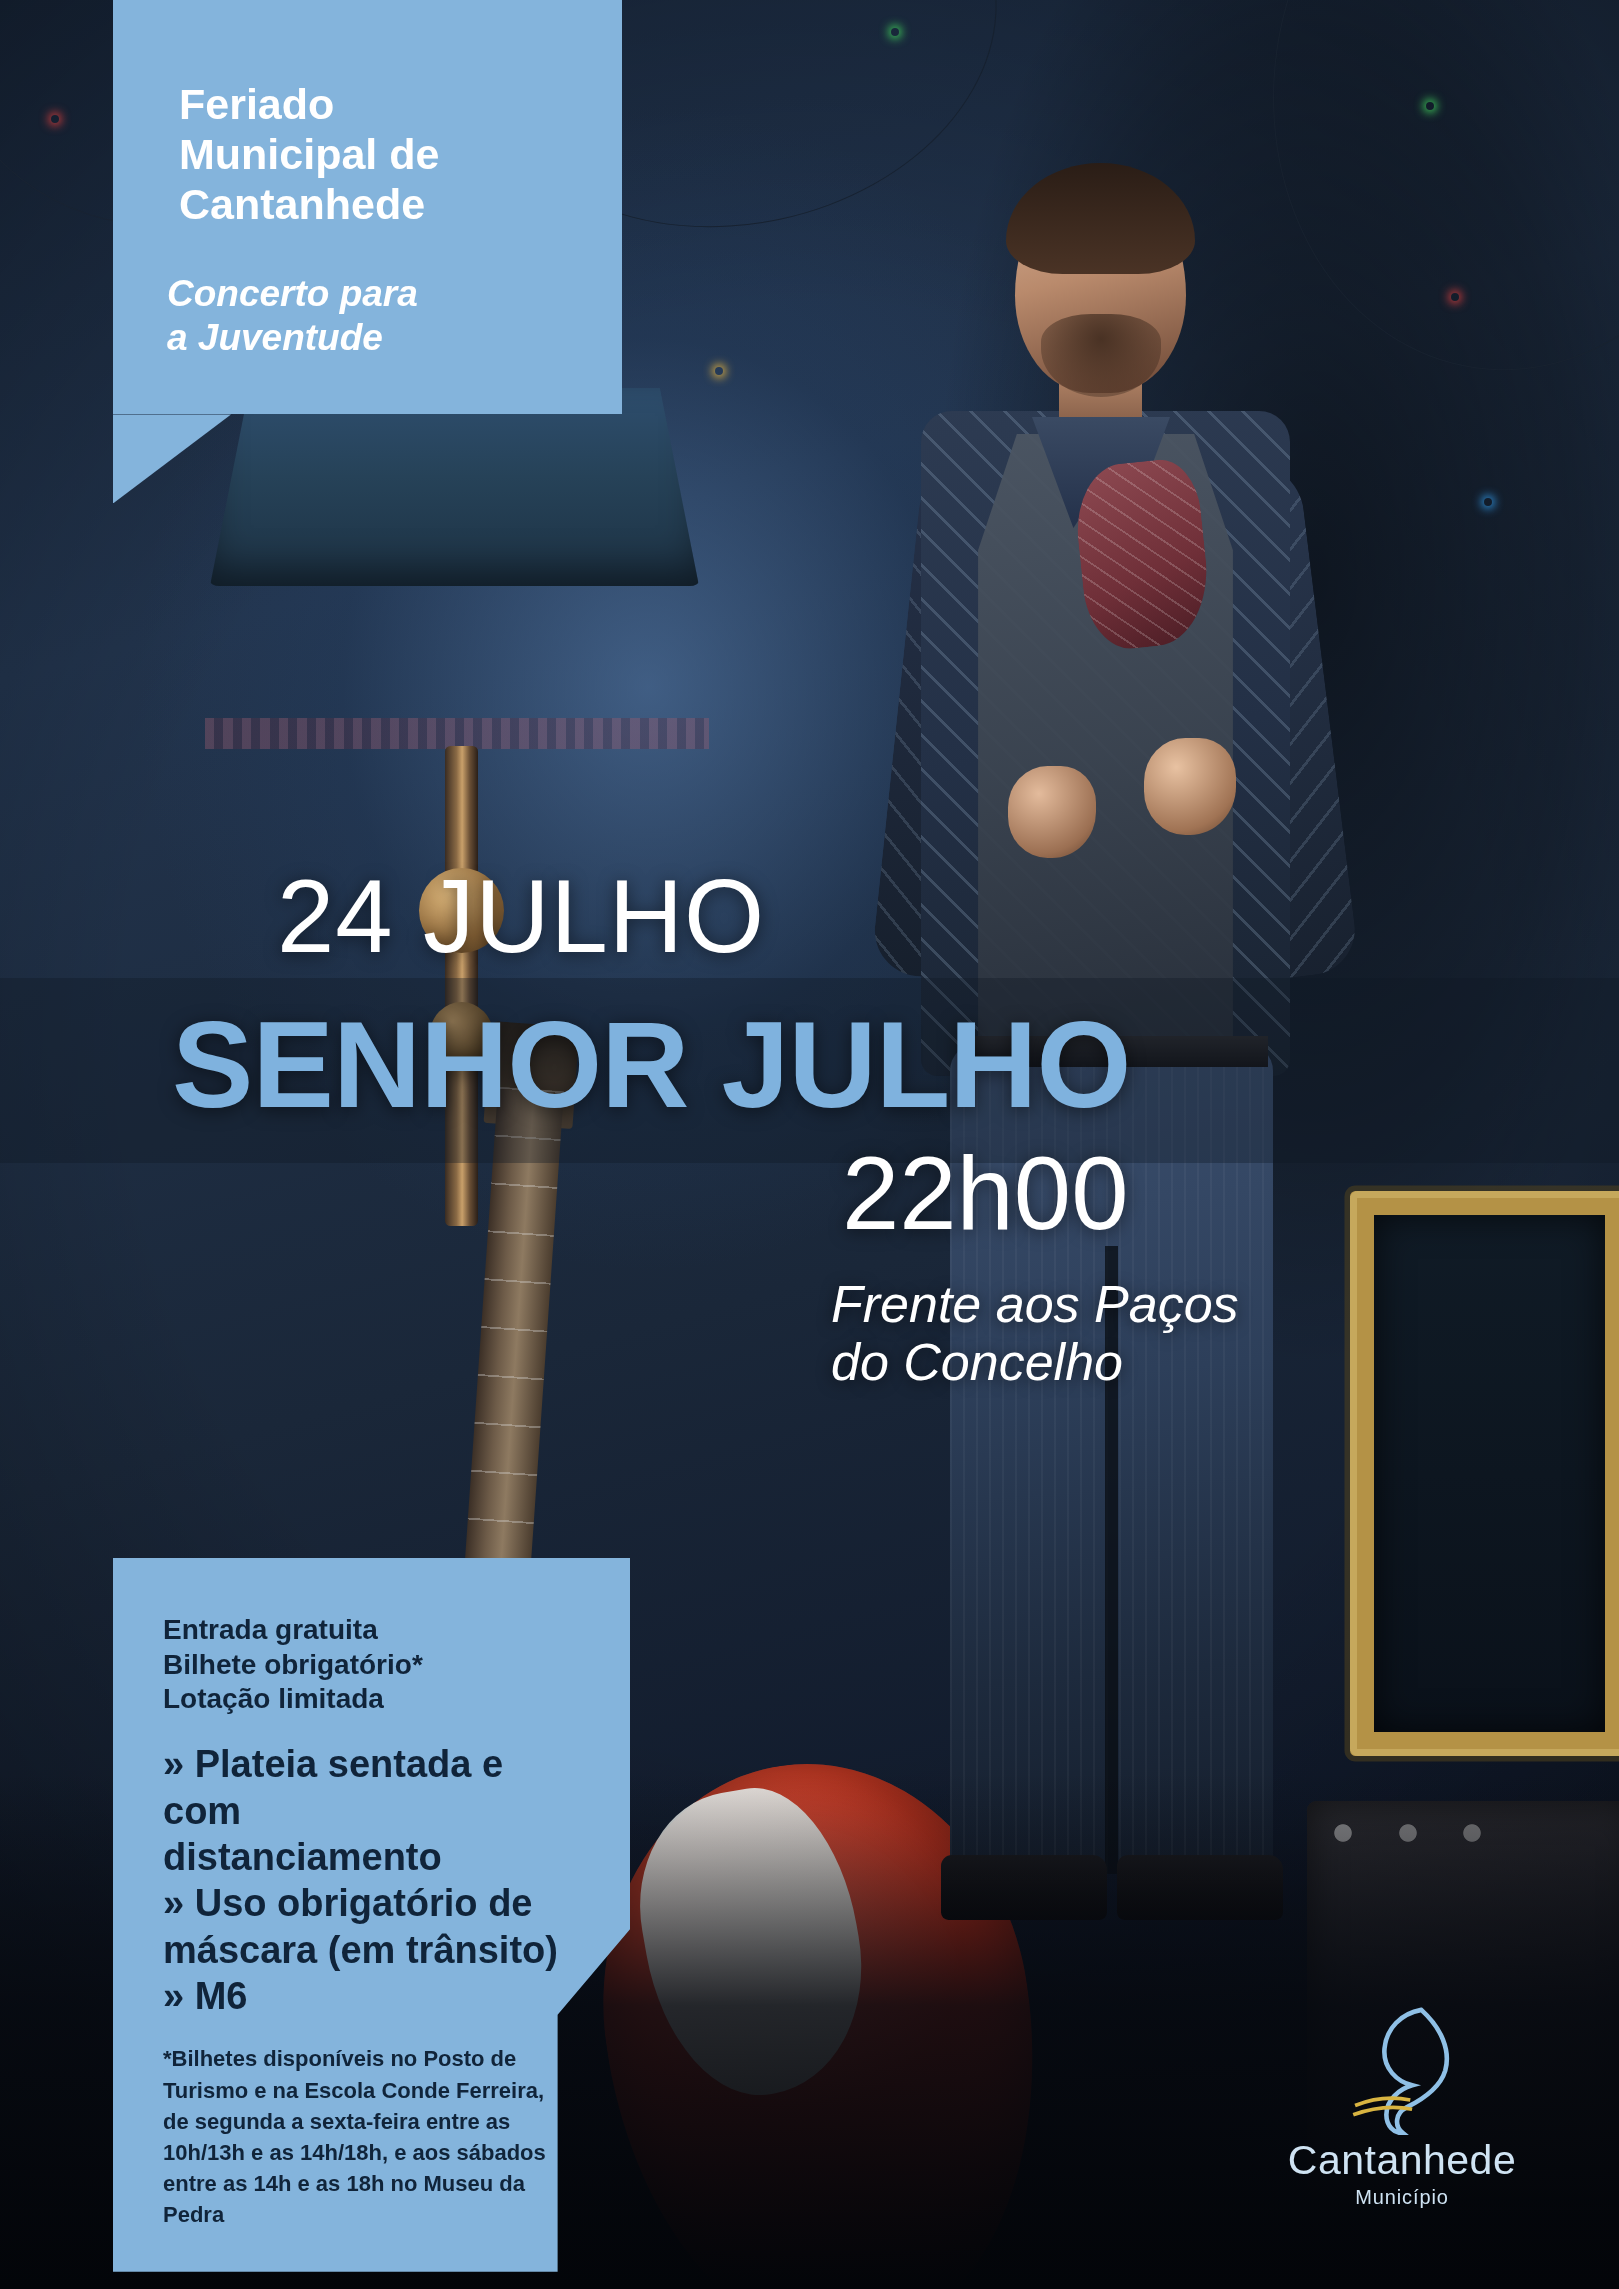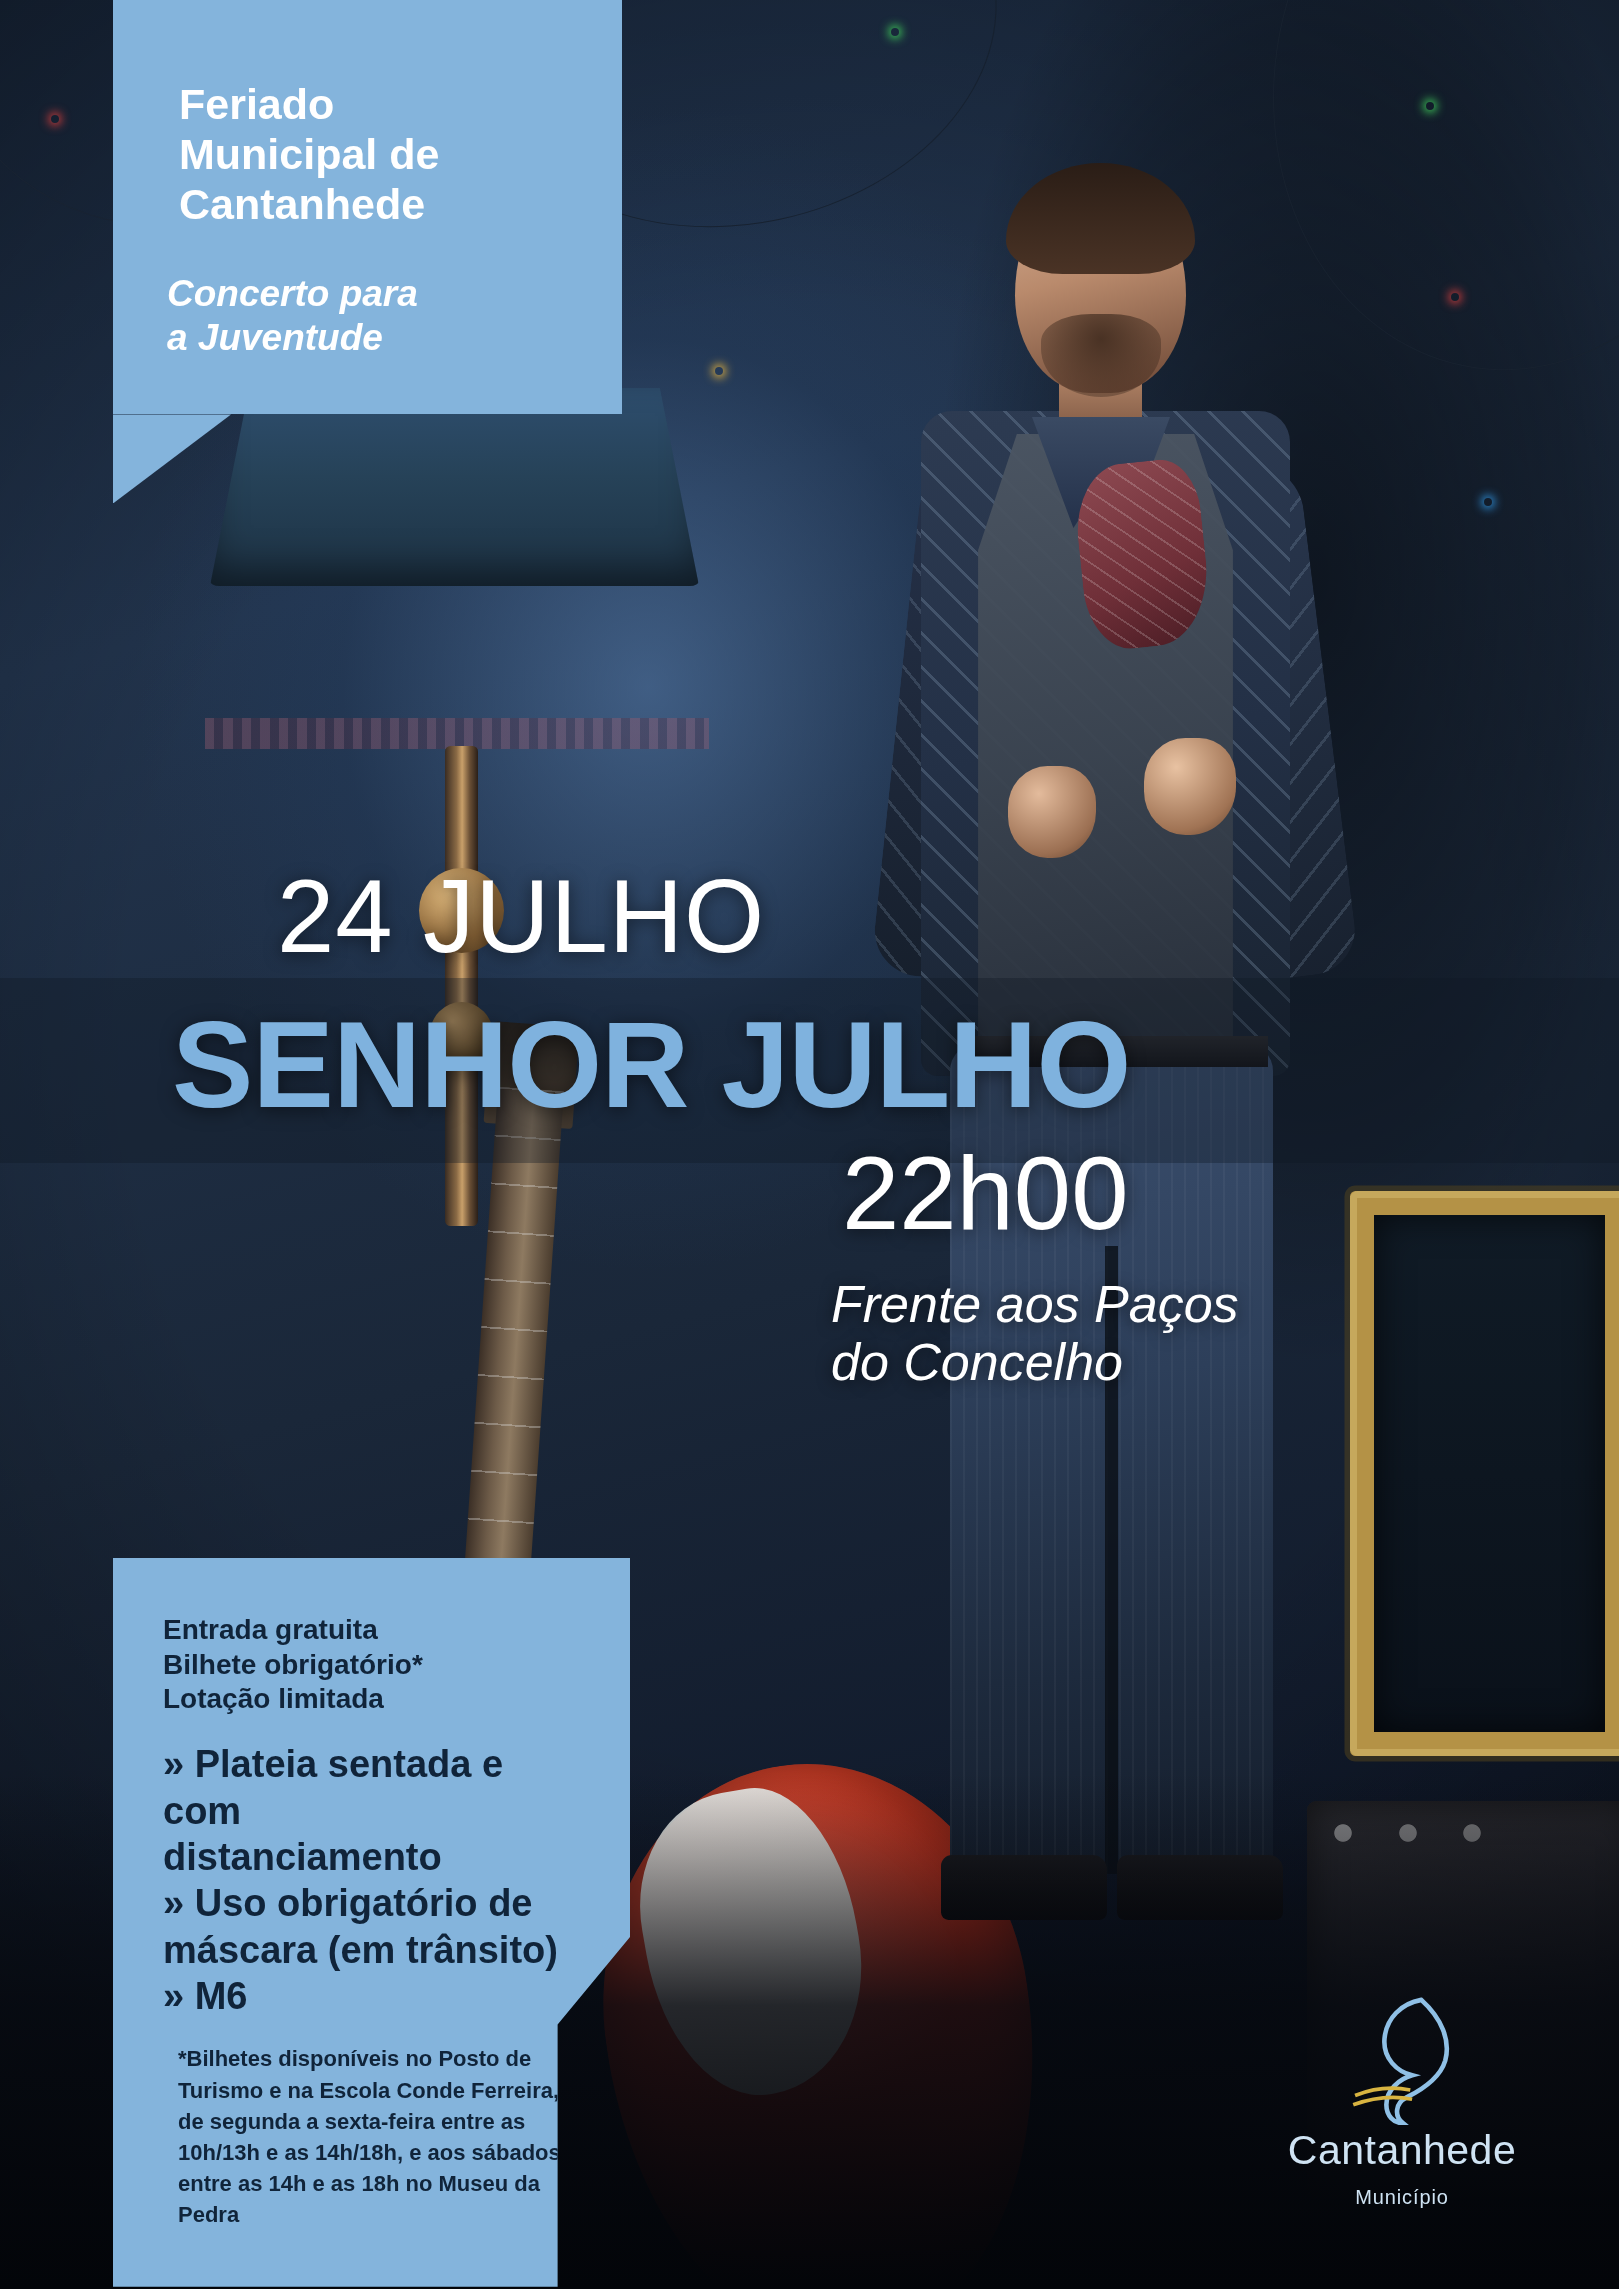--- a/index.html
+++ b/index.html
@@ -334,35 +334,35 @@
     padding: 55px 50px 41px 50px;
     clip-path: polygon(0 0, 100% 0, 100% 52%, 86% 64%, 86% 100%, 0 100%);
   }
   .b-head {
     font-size: 28px; font-weight: 700; color: #10243a; line-height: 1.24; margin: 0 0 24px 0;
   }
   .b-list {
     font-size: 38px; font-weight: 600; color: #10243a; line-height: 1.22; margin: 0 0 24px 0;
   }
   .b-note {
-    font-size: 22px; font-weight: 600; color: #10243a; line-height: 1.42; margin: 15px;
+    font-size: 22px; font-weight: 600; color: #10243a; line-height: 1.42; margin: 0;
     max-width: 397px;
   }
 
   .logo {
     position: absolute;
     right: 98px; bottom: 81px;
     width: 240px; text-align: center; color: #8fc0e6;
   }
   .logo-mark { width: 138px; height: 138px; margin: 0 auto 5.5px auto; display: block; }
   .logo-name {
     font-size: 41px; font-weight: 400; color: #cfe3f3; letter-spacing: 0.5px; line-height: 1;
   }
   .logo-sub {
-    font-size: 20px; font-weight: 400; color: #cfe3f3; letter-spacing: 0.9px; margin-top: 15px;
+    font-size: 20px; font-weight: 400; color: #cfe3f3; letter-spacing: 0.9px; margin-top: 5px;
   }
 </style>
 </head>
 <body>
 
 <div class="poster">
 
   <div class="photo">
     <div class="wall-shadow"></div>
 

